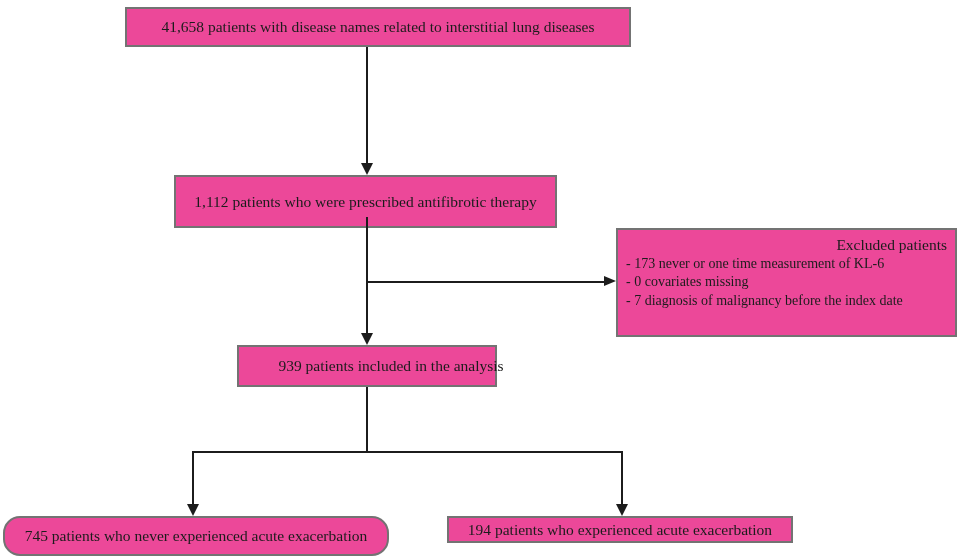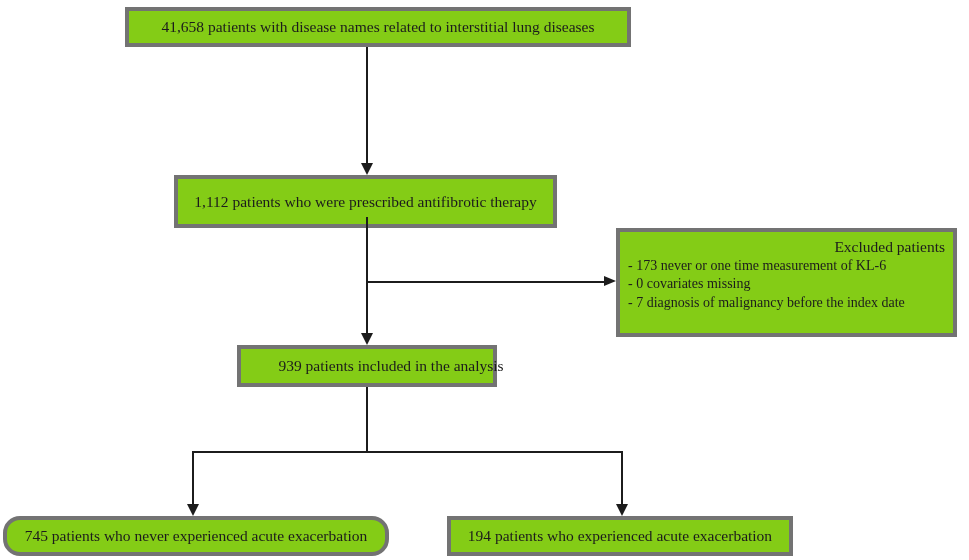--- a/index.html
+++ b/index.html
@@ -12,37 +12,37 @@
     width: 969px;
     height: 560px;
     background: #ffffff;
     font-family: "Liberation Serif", "DejaVu Serif", serif;
     color: #1c1c1c;
     overflow: hidden;
   }
   .box {
     position: absolute;
     box-sizing: border-box;
-    border: 4px solid #737373;
-    background: #84cc16;
+    border: 2px solid #737373;
+    background: #ec4899;
     display: flex;
     align-items: center;
     justify-content: center;
     font-size: 15.5px;
     text-align: center;
     white-space: nowrap;
     line-height: 1.25;
   }
   .box1  { left: 125px; top: 7px;   width: 506px; height: 40px; }
   .box2  { left: 174px; top: 175px; width: 383px; height: 53px; text-align: center; }
   .boxEx { left: 616px; top: 228px; width: 341px; height: 109px;
            display: block; padding: 5px 8px 0 8px; text-align: left; }
   .box3  { left: 237px; top: 345px; width: 260px; height: 42px; padding-left: 48px; }
   .boxBL { left: 3px;   top: 516px; width: 386px; height: 40px; border-radius: 17px; }
-  .boxBR { left: 447px; top: 516px; width: 346px; height: 40px; }
+  .boxBR { left: 447px; top: 516px; width: 346px; height: 27px; }
 
   .excl-title { text-align: right; font-size: 15.5px; line-height: 1.3; }
   .excl-item  { text-align: left;   font-size: 14px; line-height: 1.3; white-space: nowrap; }
 
   .line {
     position: absolute;
     background: #1c1c1c;
   }
   .vline { width: 1.5px; }
   .hline { height: 1.5px; }

